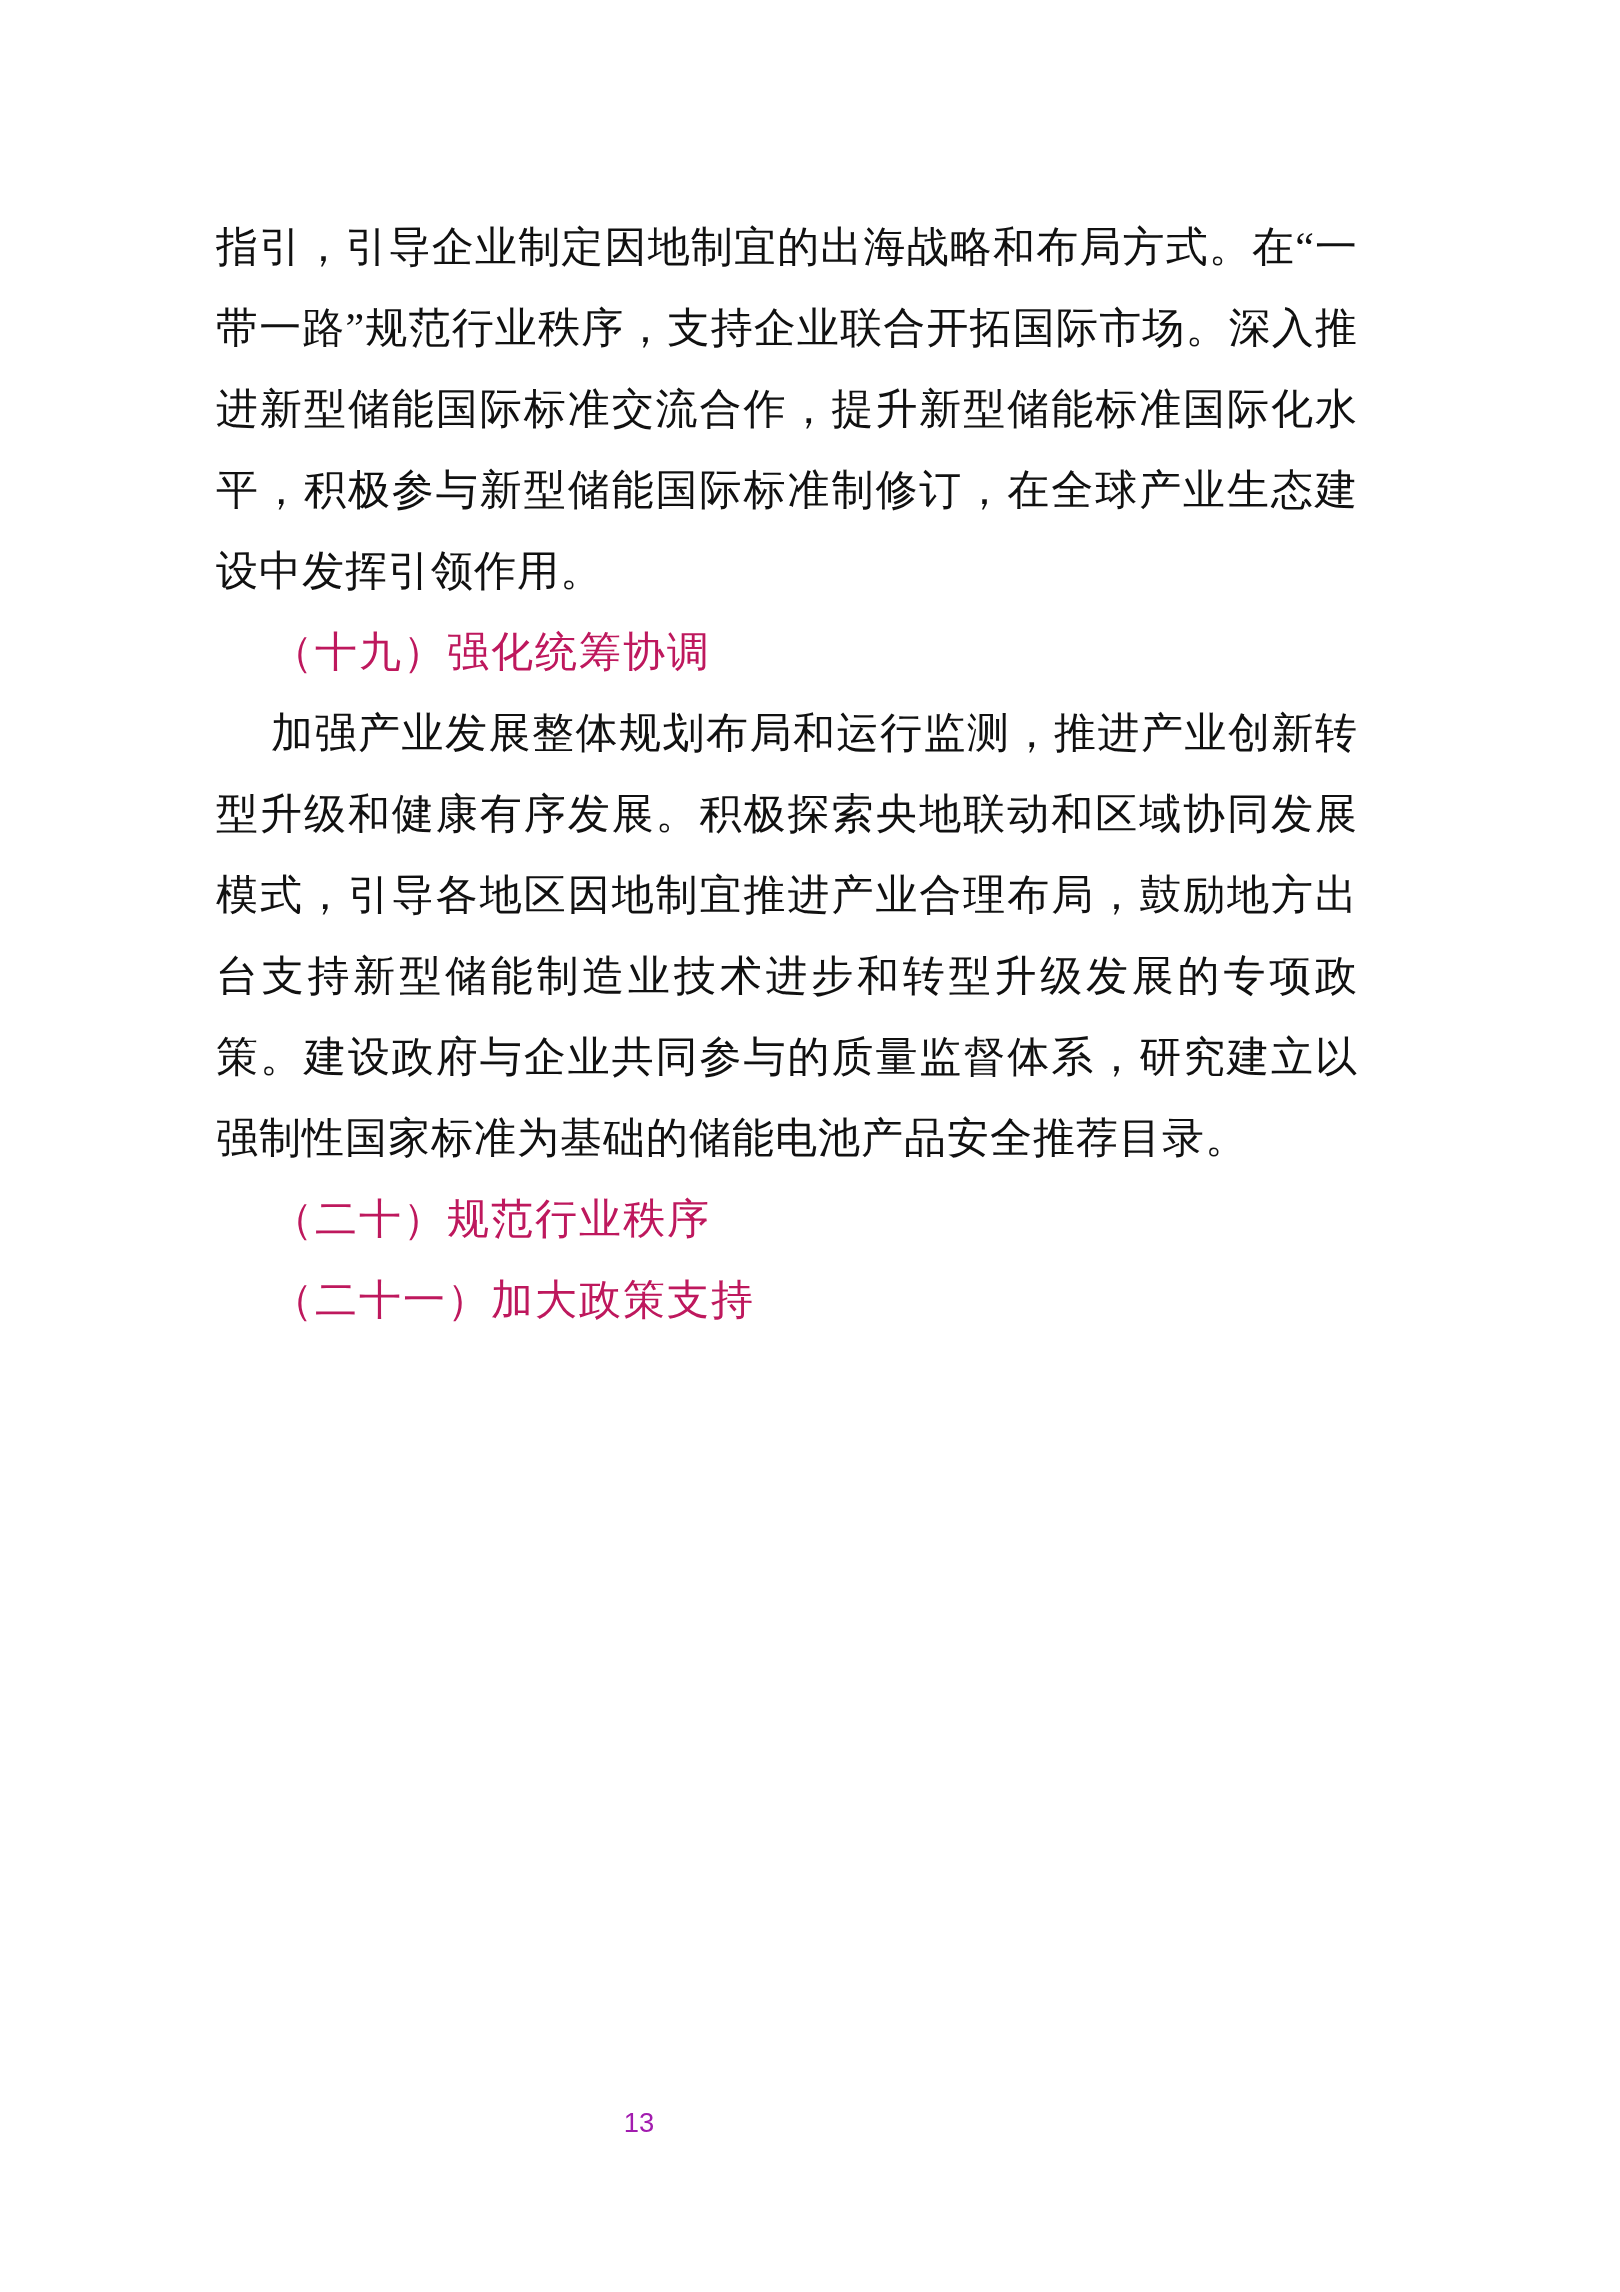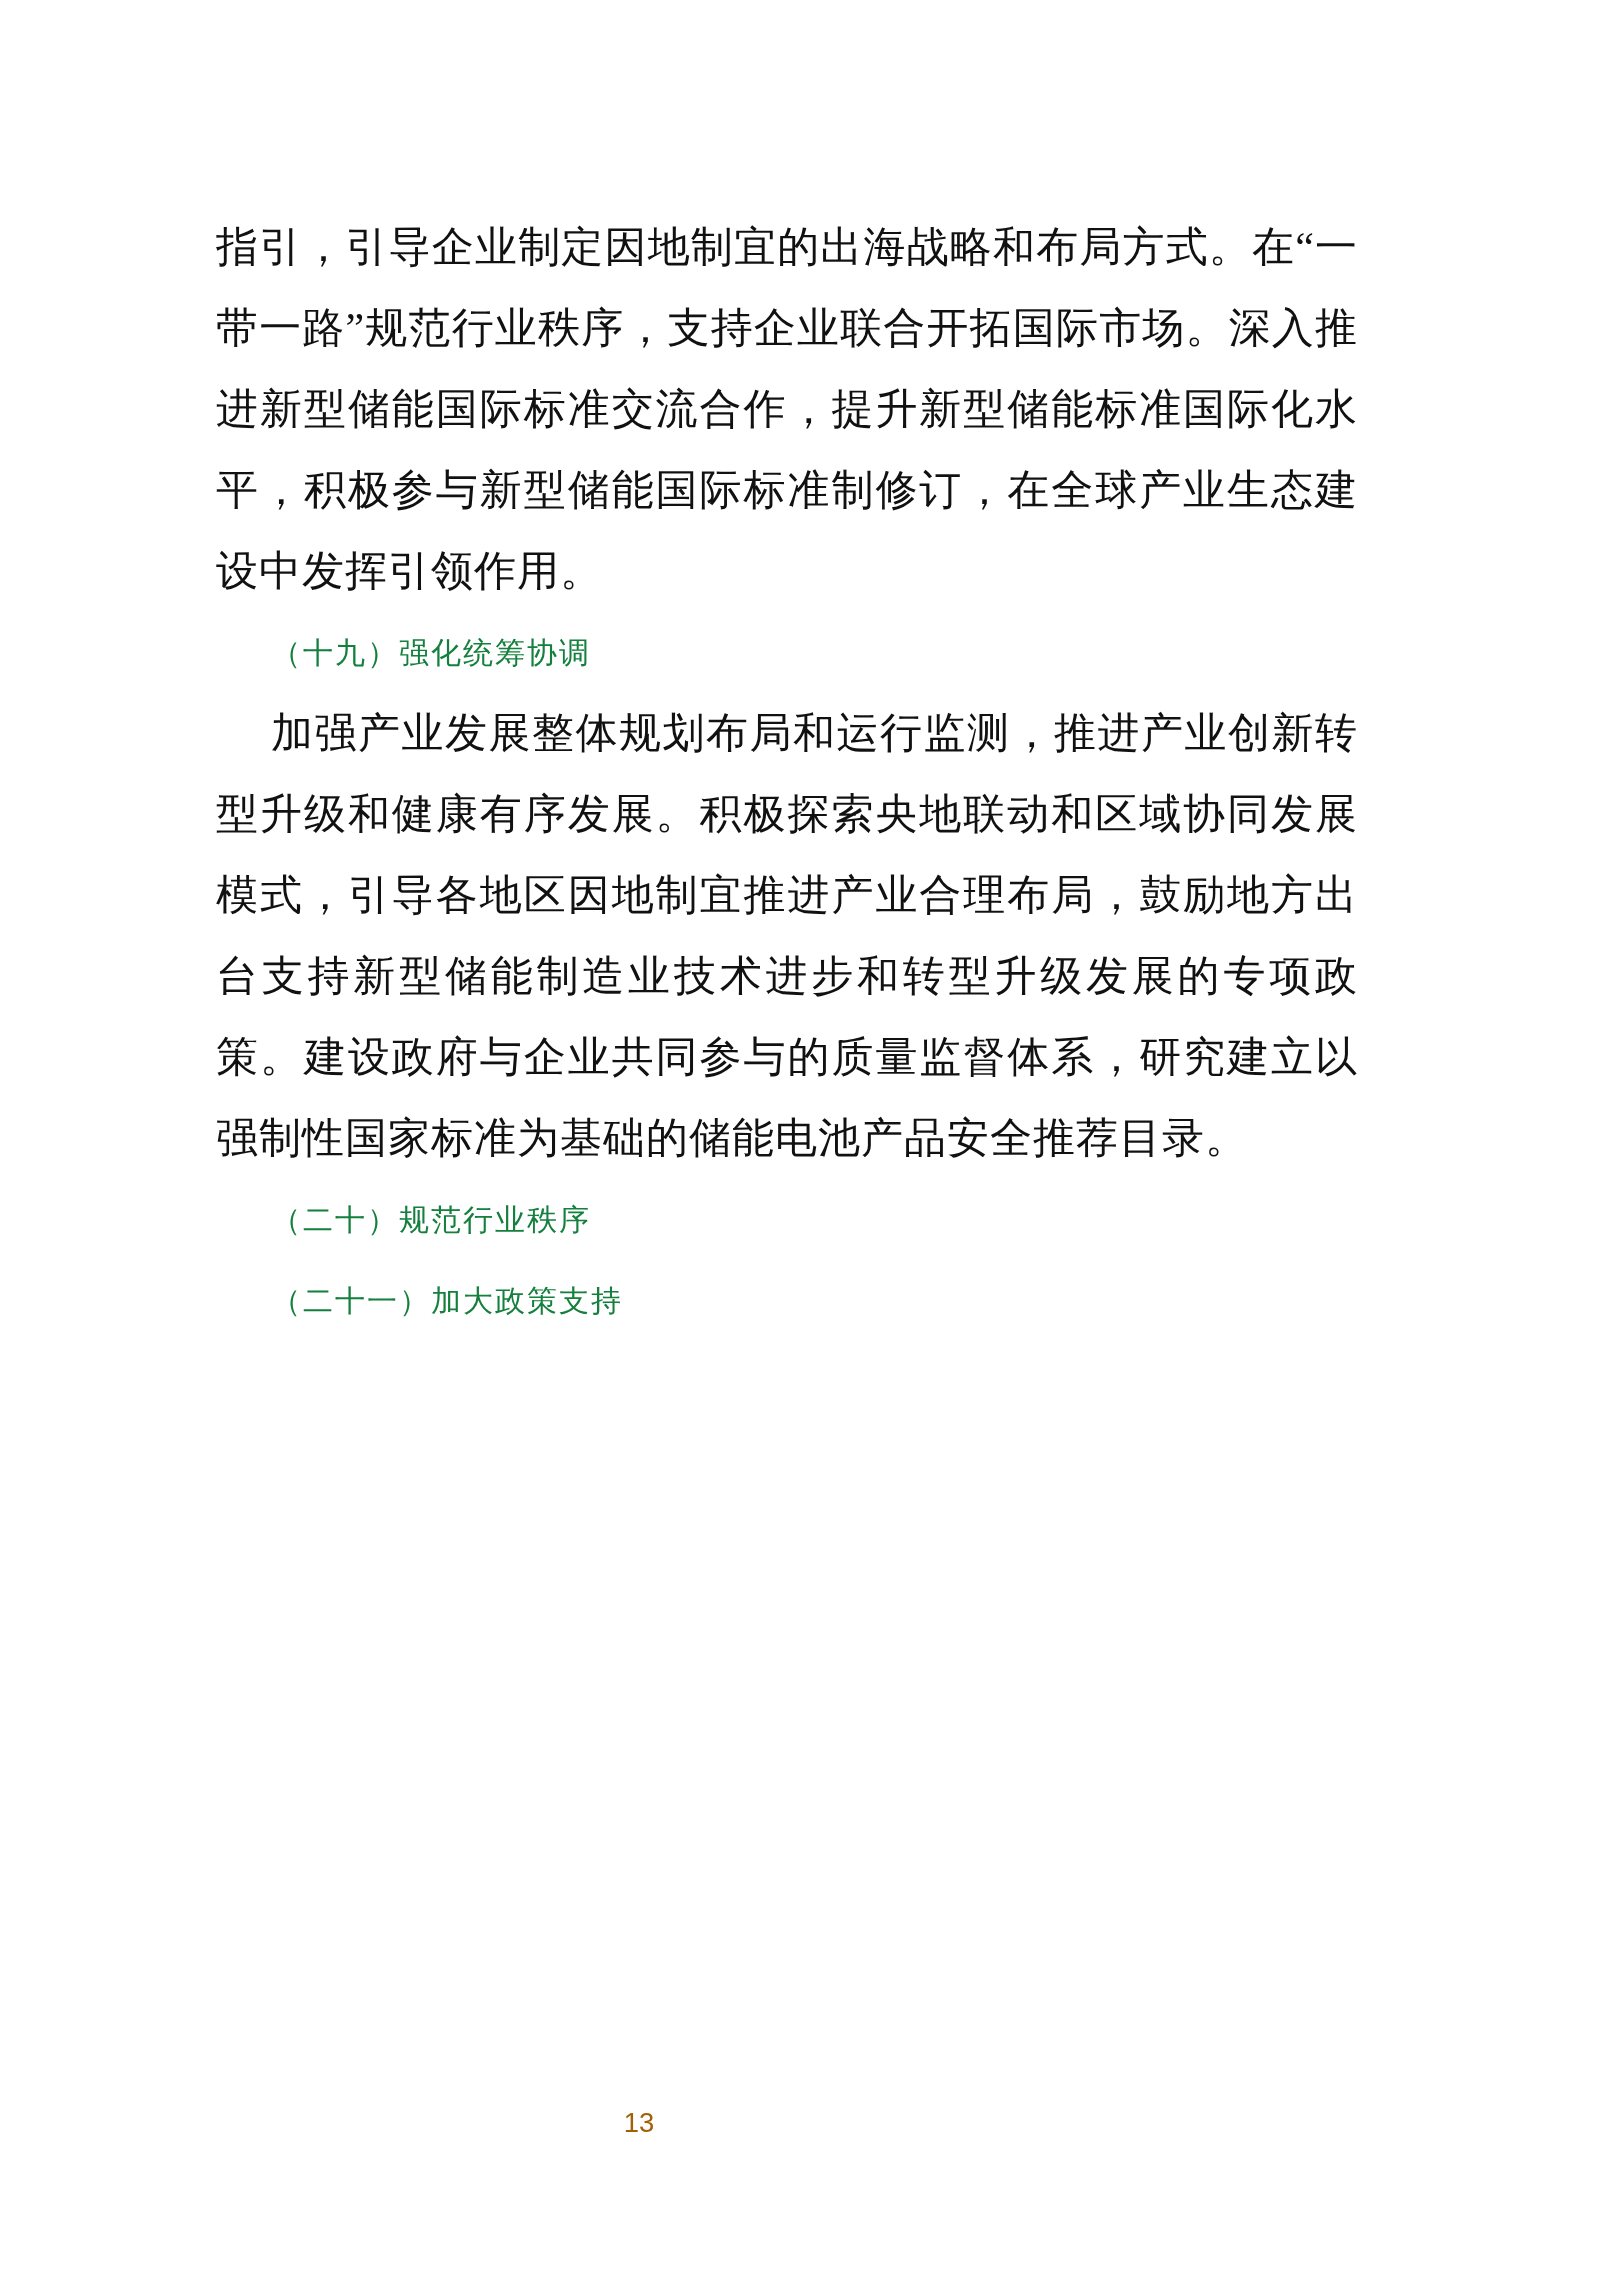--- a/index.html
+++ b/index.html
@@ -42,35 +42,35 @@
     font-size: 43px;
     line-height: 81px;
     color: #000000;
     letter-spacing: 1px;
   }
   .sub-heading {
     margin: 0;
     padding-left: 55px;
     font-family: "Liberation Serif", "DejaVu Serif", serif;
     font-weight: normal;
-    font-size: 30px;
+    font-size: 42px;
     line-height: 81px;
-    color: #15803d;
+    color: #be185d;
     letter-spacing: 2px;
   }
   .page-number {
     position: absolute;
     left: 600px;
     top: 2107px;
     width: 78px;
     text-align: center;
     font-family: "Liberation Sans", "DejaVu Sans", sans-serif;
     font-size: 27.4px;
     font-weight: 300;
-    color: #a16207;
+    color: #a21caf;
   }
 </style>
 </head>
 <body>
 
 <div class="page">
   <div class="content">
 
     <p class="body-para no-indent">指引，引导企业制定因地制宜的出海战略和布局方式。在“一带一路”规范行业秩序，支持企业联合开拓国际市场。深入推进新型储能国际标准交流合作，提升新型储能标准国际化水平，积极参与新型储能国际标准制修订，在全球产业生态建设中发挥引领作用。</p>
 

